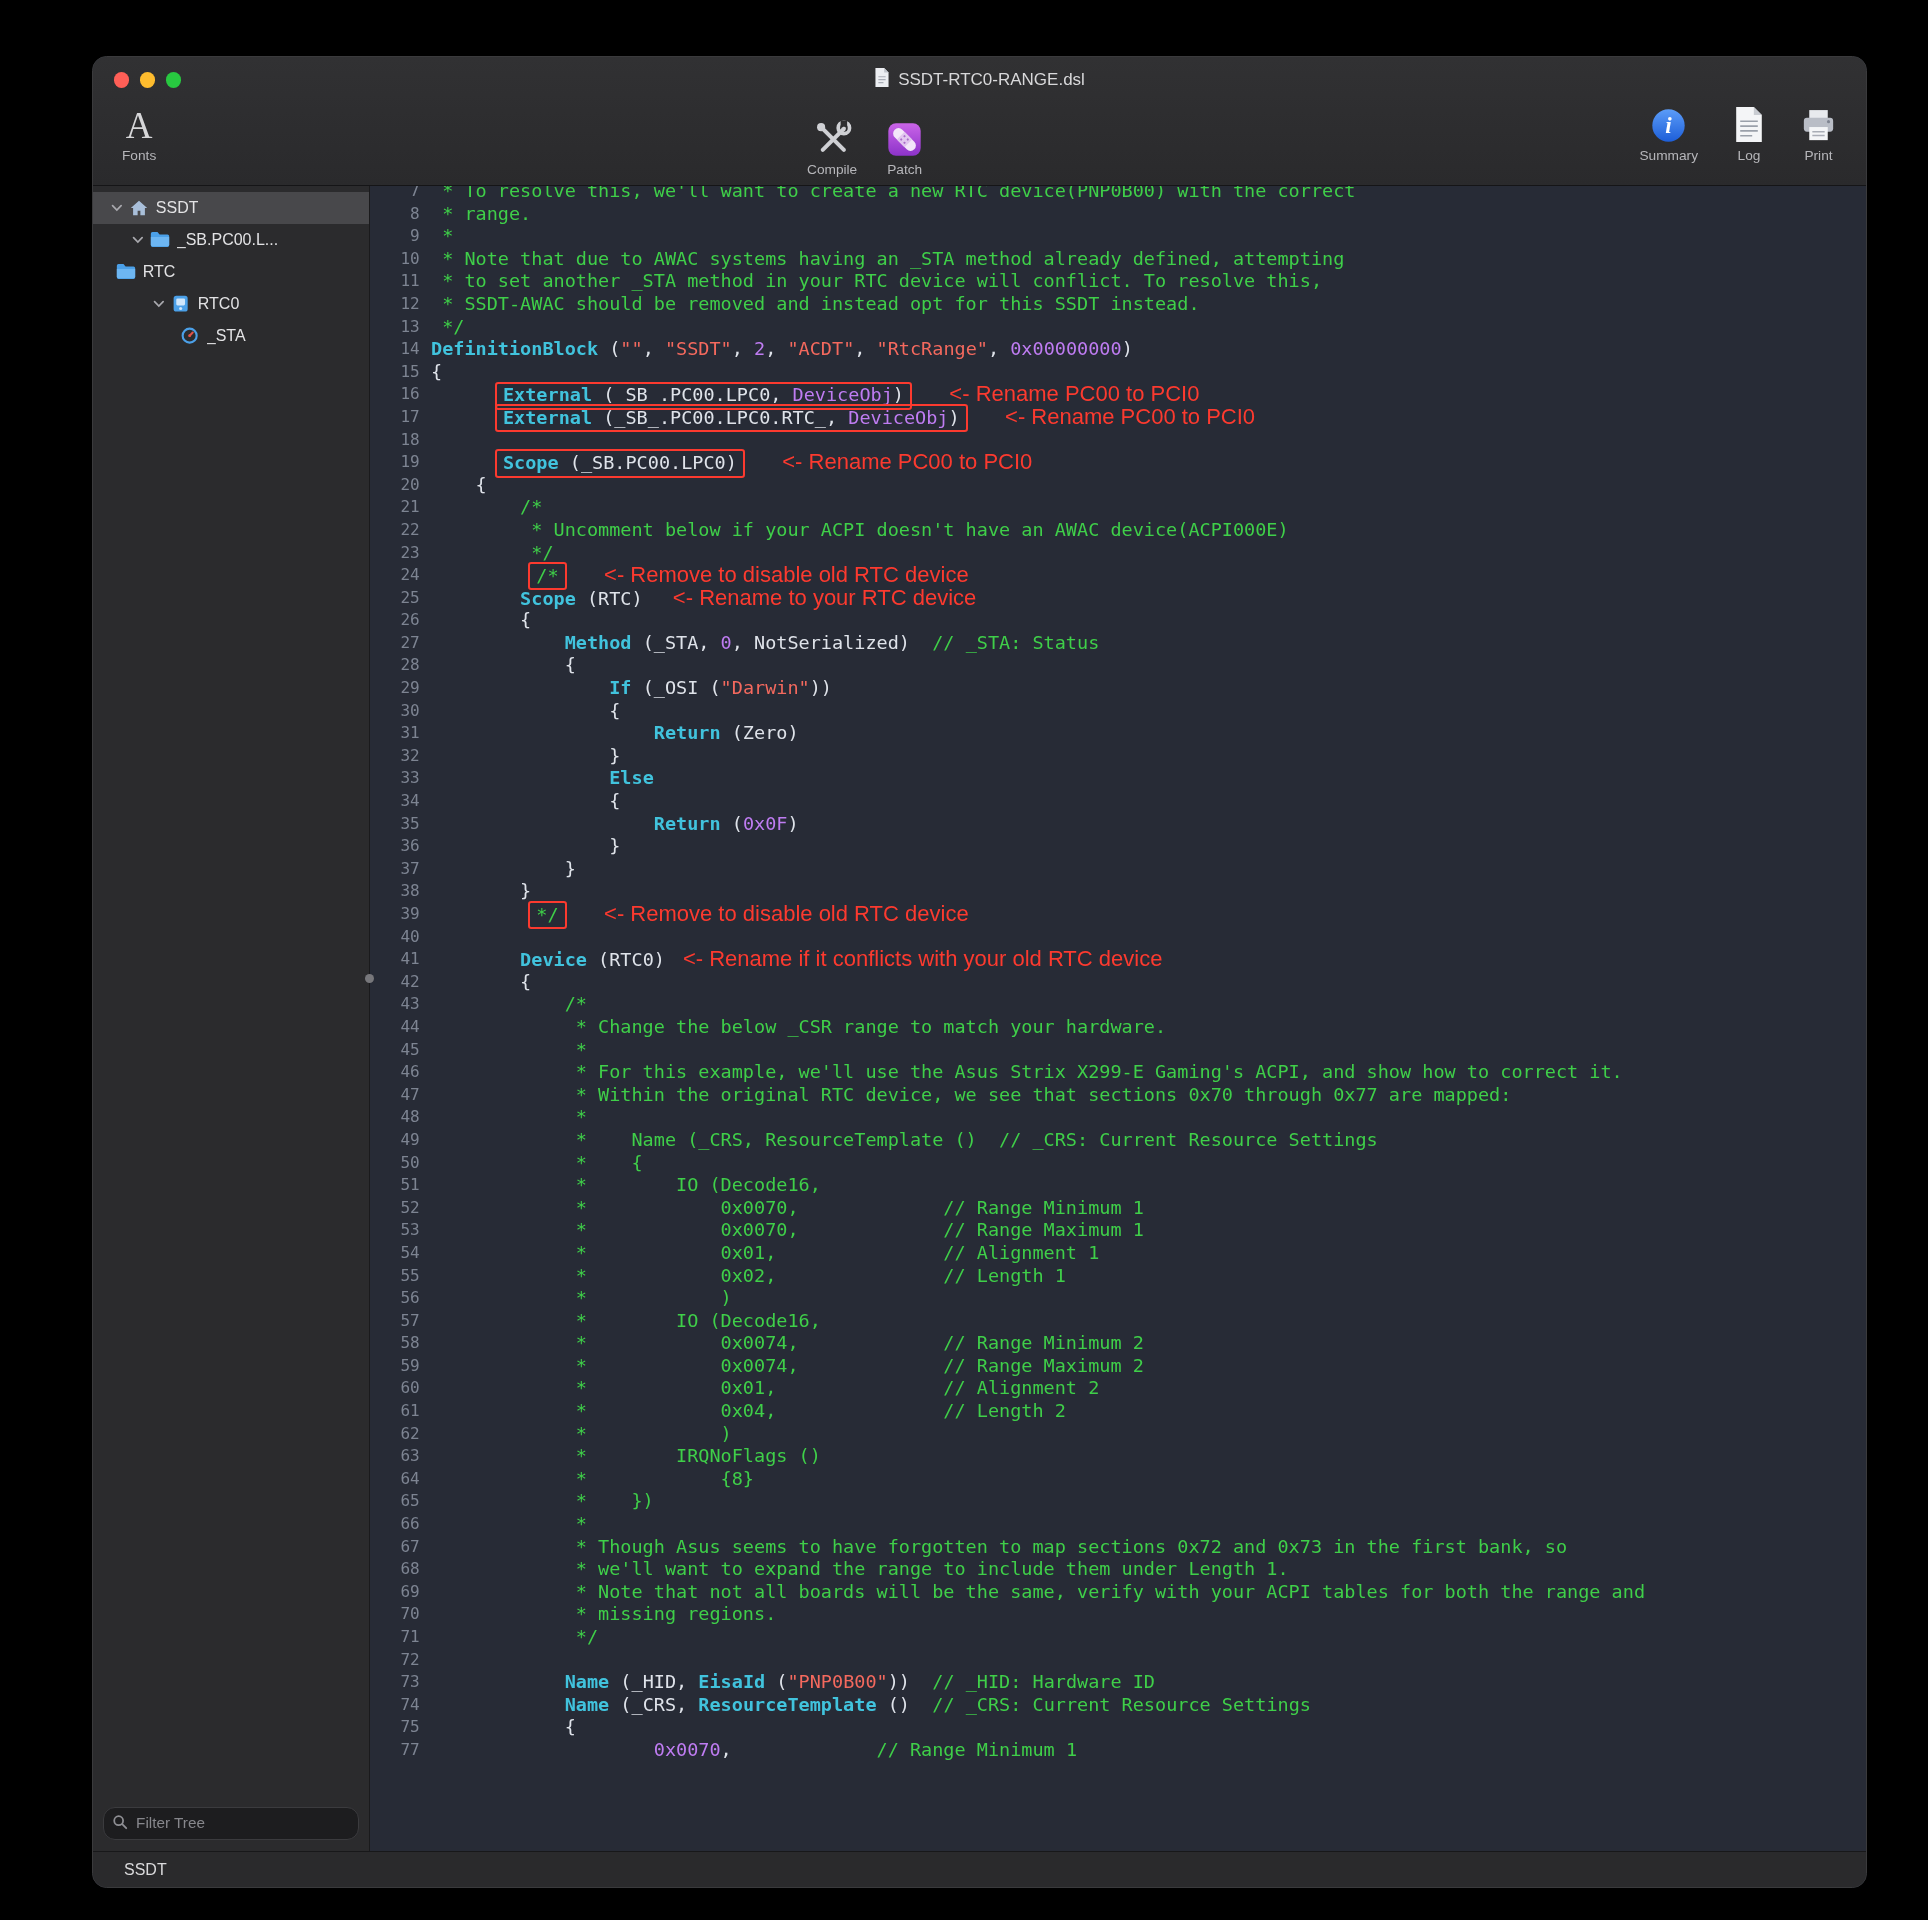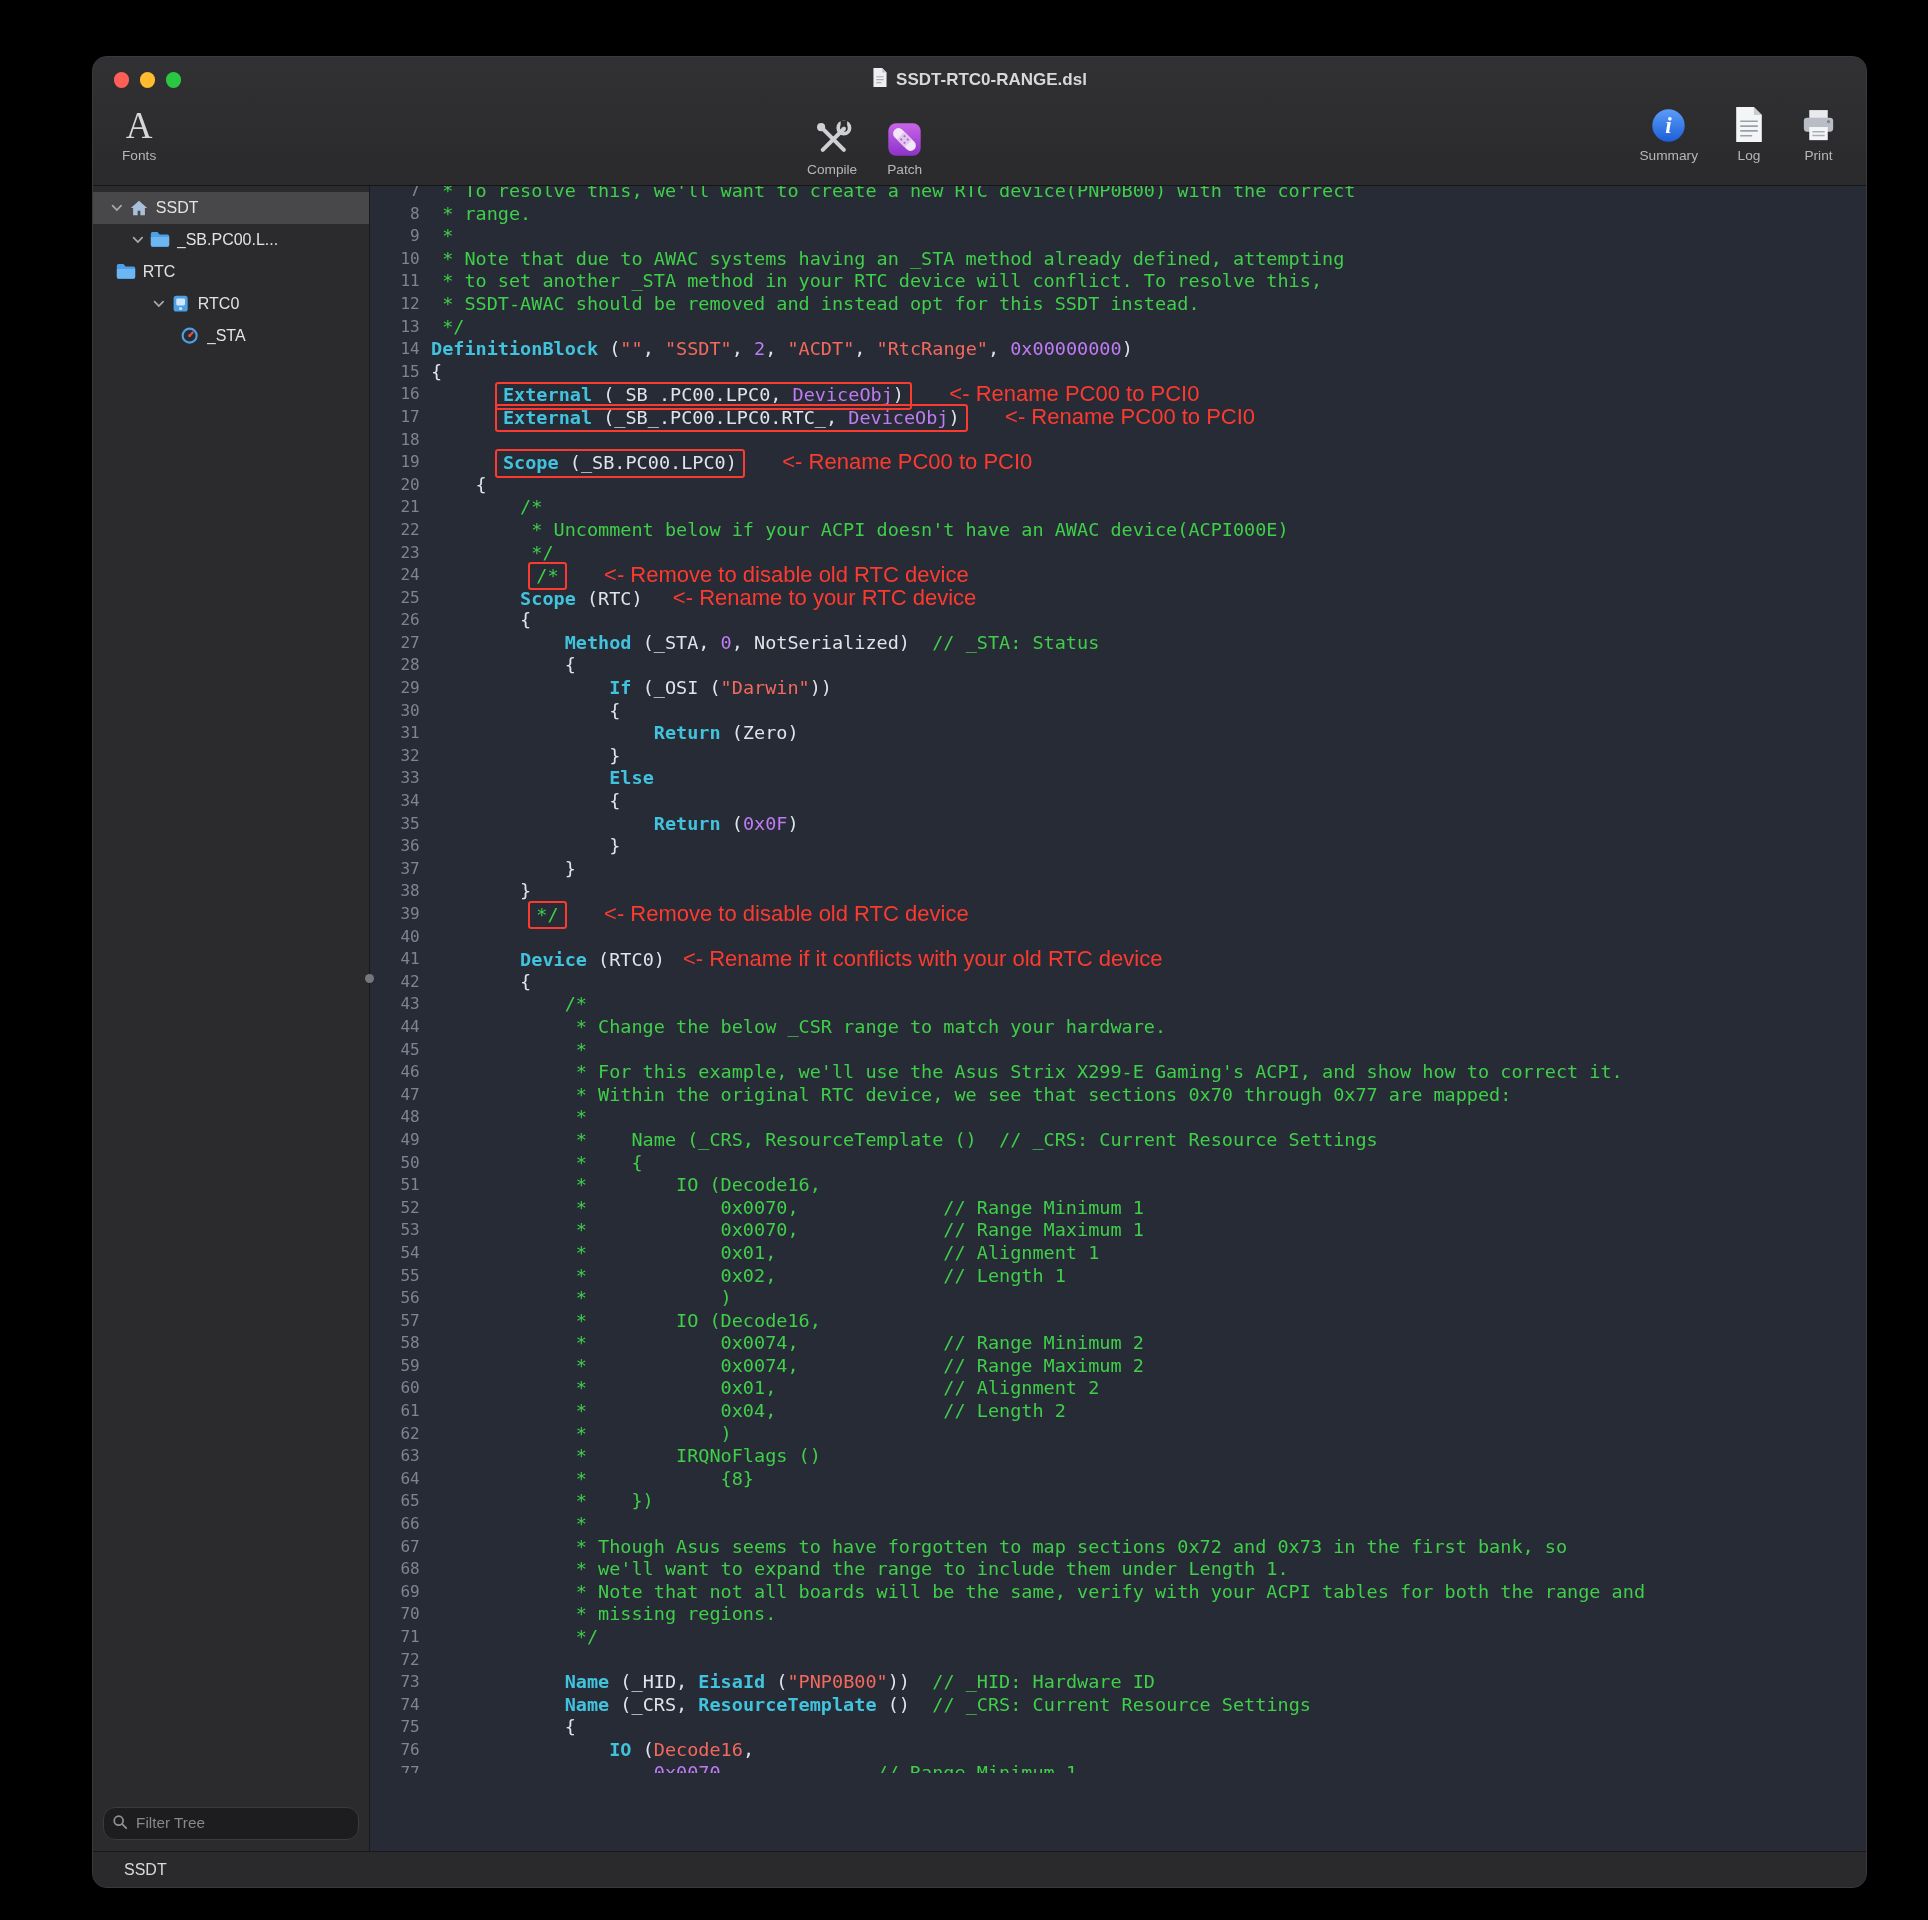--- a/index.html
+++ b/index.html
@@ -9,21 +9,21 @@
           background:var(--editor_bg,#272b36);border-radius:14.5px;overflow:hidden;
           box-shadow:0 32px 97px rgba(0,0,0,.85);display:flex;flex-direction:column;
           border:0.8px solid #3a3a3c;}
   
   .header{flex:0 0 127px;background:linear-gradient(#313133,#2a2a2c);
           border-bottom:0.8px solid #151517;position:relative;}
   .titlebar{height:45px;position:relative;display:flex;align-items:center;justify-content:center;}
   .lights{position:absolute;left:21px;top:15.3px;display:flex;gap:10.5px;}
   .light{width:15.3px;height:15.3px;border-radius:50%;}
   .light.red{background:#ff5f57;}.light.yellow{background:#febc2e;}.light.green{background:#28c840;}
-  .title{color:#d8d8da;font-size:17px;font-weight:bold;display:flex;align-items:center;gap:8px;}
+  .title{color:#d8d8da;font-size:17px;font-weight:normal;display:flex;align-items:center;gap:8px;}
   .toolbar{position:relative;height:81px;display:flex;align-items:flex-start;padding:1.6px 29px 0;}
   .tbtn{display:flex;flex-direction:column;align-items:center;gap:4px;color:#b6b6ba;font-size:13.7px;}
   .tbtn .icon-box{height:40px;display:flex;align-items:flex-end;justify-content:center;}
   .tb-center{position:absolute;left:714px;top:16px;display:flex;gap:29px;}
   .tb-right{margin-left:auto;display:flex;gap:35px;}
   .fonts-a{font-family:"Liberation Serif",serif;font-size:37px;line-height:37px;color:#d6d6d8;}
   
   .main{flex:1;display:flex;min-height:0;position:relative;}
   .sidebar{flex:0 0 276px;background:#2b2b2d;border-right:0.8px solid #1a1a1c;
            display:flex;flex-direction:column;min-height:0;}
@@ -323,21 +323,20 @@
             <div class="cl"><span class="lno">66</span><span class="ltxt"><span class="t-c">             *</span></span></div>
             <div class="cl"><span class="lno">67</span><span class="ltxt"><span class="t-c">             * Though Asus seems to have forgotten to map sections 0x72 and 0x73 in the first bank, so</span></span></div>
             <div class="cl"><span class="lno">68</span><span class="ltxt"><span class="t-c">             * we'll want to expand the range to include them under Length 1.</span></span></div>
             <div class="cl"><span class="lno">69</span><span class="ltxt"><span class="t-c">             * Note that not all boards will be the same, verify with your ACPI tables for both the range and</span></span></div>
             <div class="cl"><span class="lno">70</span><span class="ltxt"><span class="t-c">             * missing regions.</span></span></div>
             <div class="cl"><span class="lno">71</span><span class="ltxt"><span class="t-c">             */</span></span></div>
             <div class="cl"><span class="lno">72</span><span class="ltxt"></span></div>
             <div class="cl"><span class="lno">73</span><span class="ltxt"><span class="t-p">            </span><span class="t-k">Name </span><span class="t-p">(_HID, </span><span class="t-k">EisaId </span><span class="t-p">(</span><span class="t-s">"PNP0B00"</span><span class="t-p">))  </span><span class="t-c">// _HID: Hardware ID</span></span></div>
             <div class="cl"><span class="lno">74</span><span class="ltxt"><span class="t-p">            </span><span class="t-k">Name </span><span class="t-p">(_CRS, </span><span class="t-k">ResourceTemplate </span><span class="t-p">()  </span><span class="t-c">// _CRS: Current Resource Settings</span></span></div>
             <div class="cl"><span class="lno">75</span><span class="ltxt"><span class="t-p">            {</span></span></div>
-            <div class="cl"><span class="lno">76</span><span class="ltxt"><span class="t-p">                </span><span class="t-k">IO </span><span class="t-p">(</span><span class="t-s">Decode16</span><span class="t-p">,</span></span></div>
             <div class="cl"><span class="lno">77</span><span class="ltxt"><span class="t-p">                    </span><span class="t-n">0x0070</span><span class="t-p">,             </span><span class="t-c">// Range Minimum 1</span></span></div>
           </div>
       </div>
     </div>
 
     <div class="statusbar">
       <span>SSDT</span>
     </div>
 
   </div>

